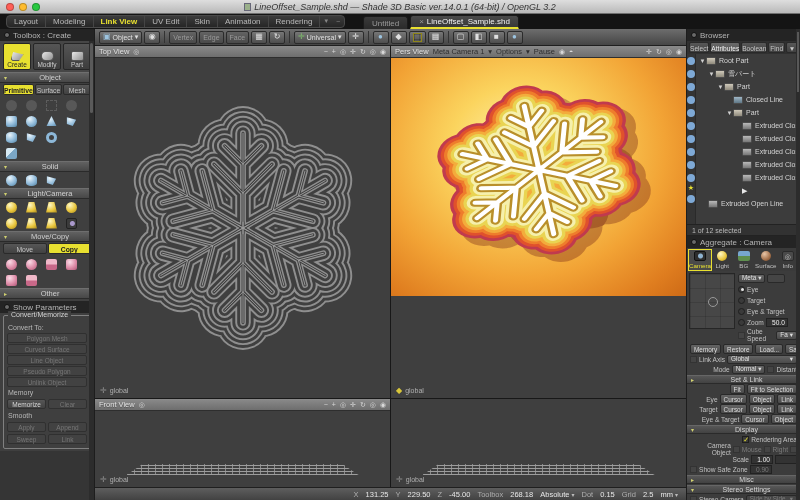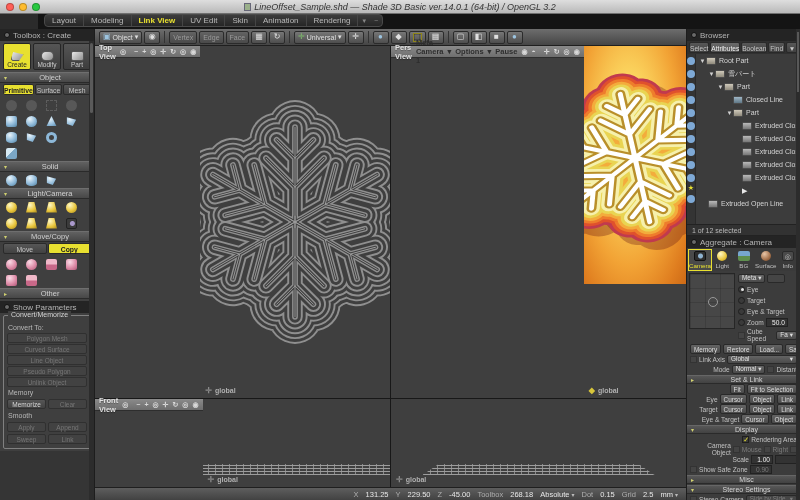--- a/index.html
+++ b/index.html
@@ -9,21 +9,21 @@
 
   
   .titlebar { height:14px; background:linear-gradient(#dedede,#b9b9b9); border-bottom:1px solid #6f6f6f;
     display:flex; align-items:center; position:relative; flex:0 0 14px;font-style:italic; }
   .tl { width:8px; height:8px; border-radius:50%; margin-left:5px; border:1px solid rgba(0,0,0,.25); }
   .tl.red{ background:#ff5f57; margin-left:6px;} .tl.yel{background:#febc2e;} .tl.grn{background:#28c840;}
   .titletext { position:absolute; left:0; right:0; text-align:center; font-size:9px; color:#333; }
   .titledoc { display:inline-block; width:7px; height:8px; background:#9ab08a; border:1px solid #667; margin-right:3px; vertical-align:-1px; }
 
   
-  .menurow { height:15px; background:#141414; display:flex; align-items:flex-start; flex:0 0 15px;margin-left:38px; }
+  .menurow { height:15px; background:#141414; display:flex; align-items:center; flex:0 0 15px; }
   .wtabs { display:flex; align-items:center; height:13px; margin:0 0 1px 6px; border:1px solid #4a4a4a; border-radius:4px; background:linear-gradient(#3c3c3c,#262626); }
   .wtab { font-size:8px; color:#b8b8b8; padding:0 7px; height:11px; line-height:11px; border-right:1px solid #454545; cursor:default; }
   .wtab:last-of-type { border-right:none; }
   .wtab.active { color:#e8e030; font-weight:bold; }
   .wtab-extra { font-size:7px; color:#888; padding:0 4px; }
   .doctabs { display:flex; margin-left:18px; height:14px; align-items:flex-end; }
   .doctab { font-size:8px; color:#9a9a9a; background:linear-gradient(#3a3a3a,#2a2a2a); border:1px solid #1a1a1a;
     border-bottom:none; border-radius:3px 3px 0 0; padding:1px 8px 0 8px; height:13px; margin-right:2px; display:flex; align-items:center; gap:3px;}
   .doctab.active { color:#f0f0f0; background:linear-gradient(#4a4a4a,#383838); border-bottom:2px solid #e8e030; height:14px; }
   .doctab .x { color:#999; font-size:8px; }
@@ -93,21 +93,21 @@
   .tbtn.dim { color:#9a9a9a; background:linear-gradient(#636363,#4a4a4a); }
   .tbtn .g { font-size:8px; line-height:1; }
   .tbtn .g.blue { color:#9cc4e0; } .tbtn .g.grn { color:#7cb96a; }
   .tbtn .yl4 { width:9px; height:9px; background:linear-gradient(#f4ee6a,#cfc428); border:1px solid #8f861a;
     background-image:linear-gradient(#00000033 0 1px, transparent 1px), linear-gradient(90deg,#00000033 0 1px, transparent 1px);
     background-size:5px 5px; }
   .tsep { width:1px; height:12px; background:#333; margin:0 2px; }
 
   
   .vpgrid { flex:1; display:grid; grid-template-columns:1fr 1fr; grid-template-rows:1fr 88px; gap:1px; background:#181818; min-height:0; }
-  .vp { display:flex; flex-direction:row; min-height:0; background:#3f3f3f;font-weight:bold; }
+  .vp { display:flex; flex-direction:column; min-height:0; background:#3f3f3f; }
   .vphdr { height:12px; flex:0 0 12px; background:linear-gradient(#8a8a8a,#6e6e6e); border-bottom:1px solid #2e2e2e;
     display:flex; align-items:center; font-size:7.5px; color:#2e2e2e; padding:0 4px; gap:4px; }
   .vphdr .nm { color:#e2e2e2; text-shadow:0 1px 1px #00000055; }
   .vphdr .hic { color:#d8d8d8; font-size:7px; }
   .vphdr .sp { flex:1; }
   .vpbody { flex:1; position:relative; overflow:hidden; background:#3f3f3f; }
   .globalrow { position:absolute; left:5px; bottom:3px; display:flex; align-items:center; gap:3px; font-size:7px; color:#b0b0b0; }
   .gizmo { font-size:8px; color:#8a8a8a; } .gizmo.col { color:#d8c63a; }
   .flakeT { position:absolute; left:50%; top:50%; transform:translate(-50%,-50%); }
   .persimg { position:absolute; left:0; right:0; top:0; height:238px; overflow:hidden;
@@ -200,20 +200,29 @@
       <div class="wtab">Layout</div>
       <div class="wtab">Modeling</div>
       <div class="wtab active">Link View</div>
       <div class="wtab">UV Edit</div>
       <div class="wtab">Skin</div>
       <div class="wtab">Animation</div>
       <div class="wtab">Rendering</div>
       <div class="wtab-extra">▾</div>
       <div class="wtab-extra">−</div>
     </div>
+    <div class="doctabs">
+      <div class="doctab">
+          <span>Untitled</span>
+        </div>
+      <div class="doctab active">
+        <span class="x">×</span>
+        <span>LineOffset_Sample.shd</span>
+      </div>
+    </div>
   </div>
 
   <div class="main">
 
     <div class="left">
       <div class="phdr">
         <span class="dot"></span>
         <span>Toolbox : Create</span>
       </div>
       <div class="bigbtns">

